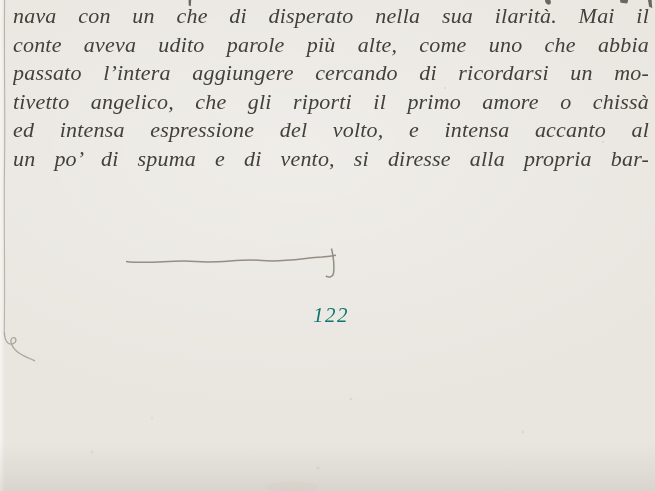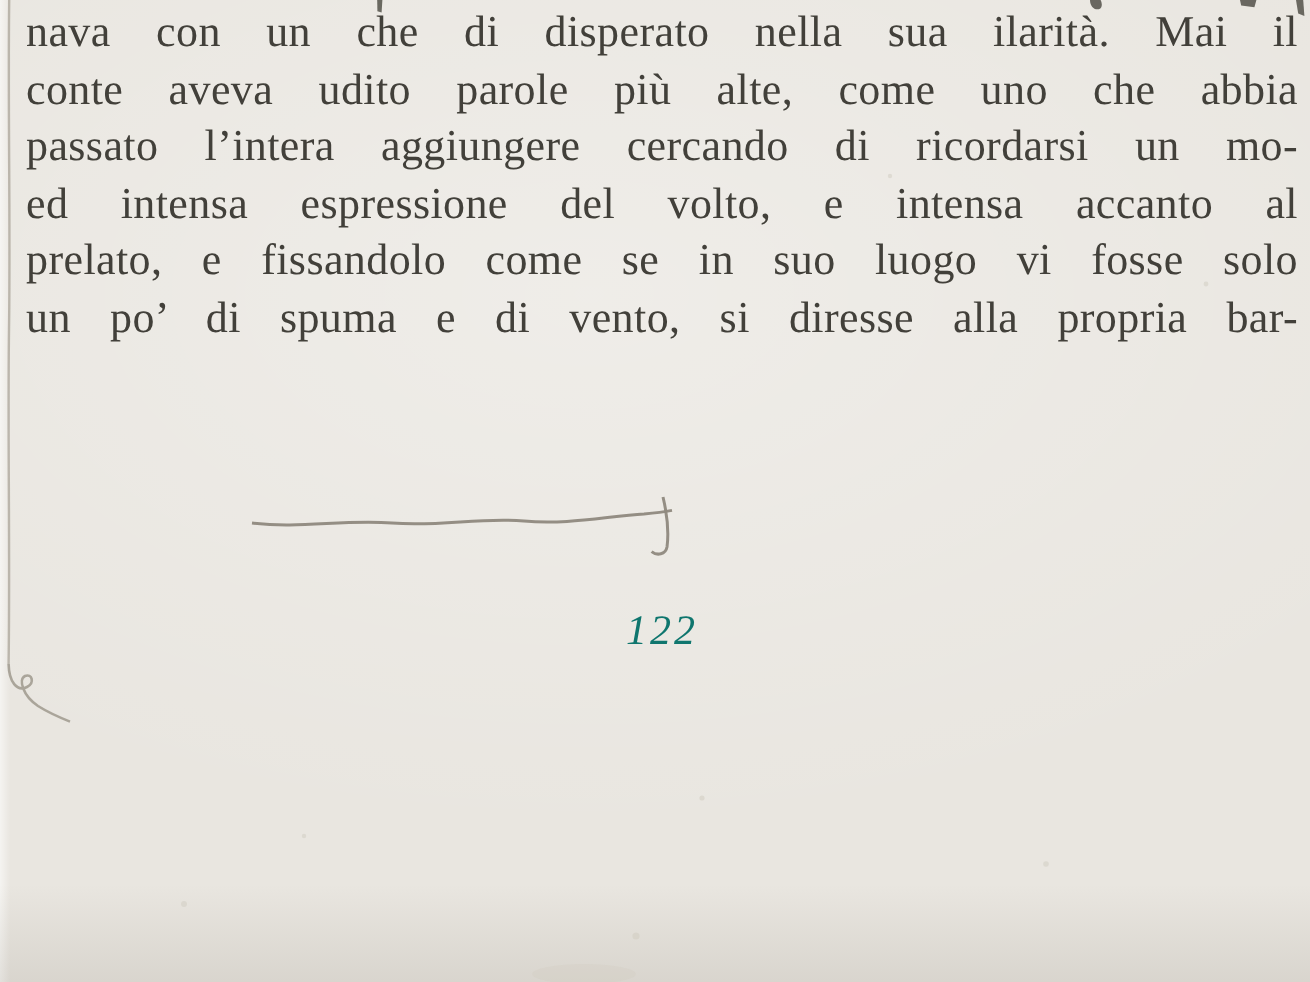--- a/index.html
+++ b/index.html
@@ -15,39 +15,39 @@
       linear-gradient(to bottom, rgba(0,0,0,0) 90%, rgba(118,110,96,.14) 100%),
       linear-gradient(to right, rgba(255,255,255,.55) 0px, rgba(255,255,255,0) 5px),
       #e9e6e0;
   }
   .textblock{
     position:absolute;left:13px;top:2px;width:636px;
     color:#42403a;font-size:22px;line-height:28.55px;
     letter-spacing:.2px;word-spacing:1px;
   }
   .line{height:28.55px;overflow:hidden;}
-  .j{text-align:justify;text-align-last:justify;}
+  .j{text-align:justify;text-align-last:justify;font-style:italic;}
   .last{text-align:left;word-spacing:7px;letter-spacing:.5px;}
   .pageno{
     position:absolute;left:13px;top:303px;width:636px;text-align:center;
     font-style:italic;font-size:21px;color:#0f766e;letter-spacing:1.5px;
   }
   svg.marks{position:absolute;left:0;top:0;pointer-events:none;}
 </style>
 </head>
 <body>
 
 <div class="paper"></div>
 
 <div class="textblock">
   <div class="line j">nava con un che di disperato nella sua ilarità. Mai il</div>
   <div class="line j">conte aveva udito parole più alte, come uno che abbia</div>
   <div class="line j">passato l’intera aggiungere cercando di ricordarsi un mo-</div>
+  <div class="line j">tivetto angelico, che gli riporti il primo amore o chissà</div>
   <div class="line j">ed intensa espressione del volto, e intensa accanto al</div>
-  <div class="line j">prelato, e fissandolo come se in suo luogo vi fosse solo</div>
   <div class="line j">un po’ di spuma e di vento, si diresse alla propria bar-</div>
 </div>
 
 <div class="pageno">122</div>
 
 <svg class="marks" width="655" height="491" viewBox="0 0 655 491">
 
   <g fill="#4a4840" opacity="0.8">
     <path d="M188.6,0 l2.6,0 l-0.4,6.2 l-2.1,-0.6 z"></path>
     <path d="M545,0 c0,3 1.9,5.1 4.4,4.6 c1.7,-0.4 1.9,-2.6 0.9,-4.6 z"></path>

